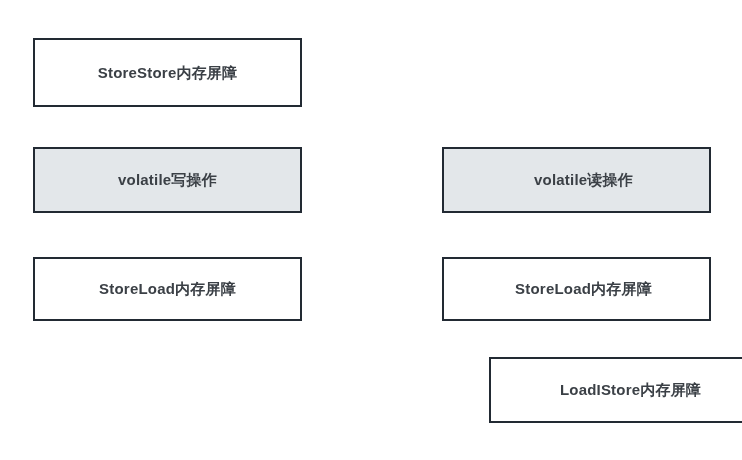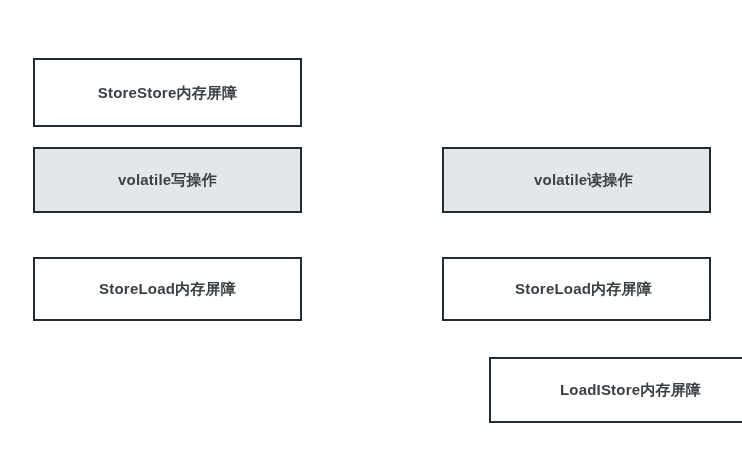--- a/index.html
+++ b/index.html
@@ -40,21 +40,21 @@
     font-weight: bold;
     color: #3b4046;
     letter-spacing: 0.2px;
     line-height: 1.2;
     white-space: nowrap;
   }
   
   .col-left  { left: 33px;  width: 269px; }
   .col-right { left: 442px; width: 269px; padding-left: 14px; }
 
-  .row-1 { top: 38px;  height: 69px; margin-top: 20px; }
+  .row-1 { top: 38px;  height: 69px; }
   .row-2 { top: 147px; height: 66px; }
   .row-3 { top: 257px; height: 64px; justify-content: center; }
   .row-4 { top: 357px; height: 66px; margin-left: 47px; }
 </style>
 </head>
 <body>
 
 <div id="diagram-canvas">
 
   <div class="node-box col-left row-1">

